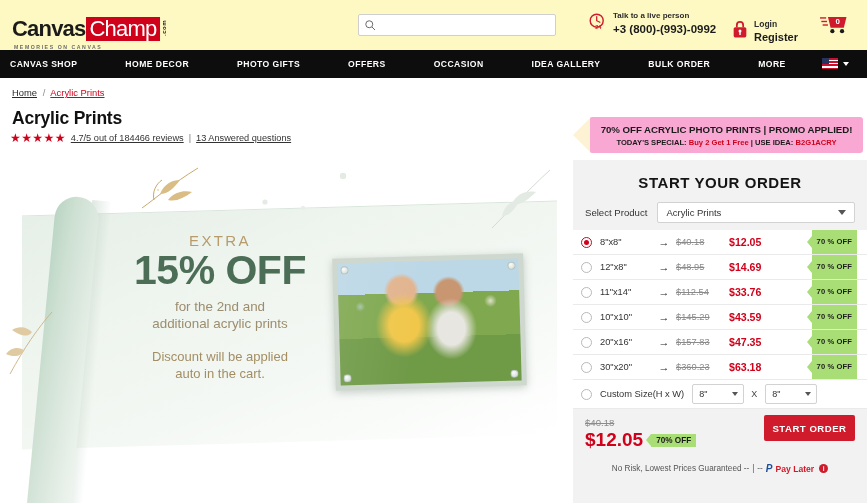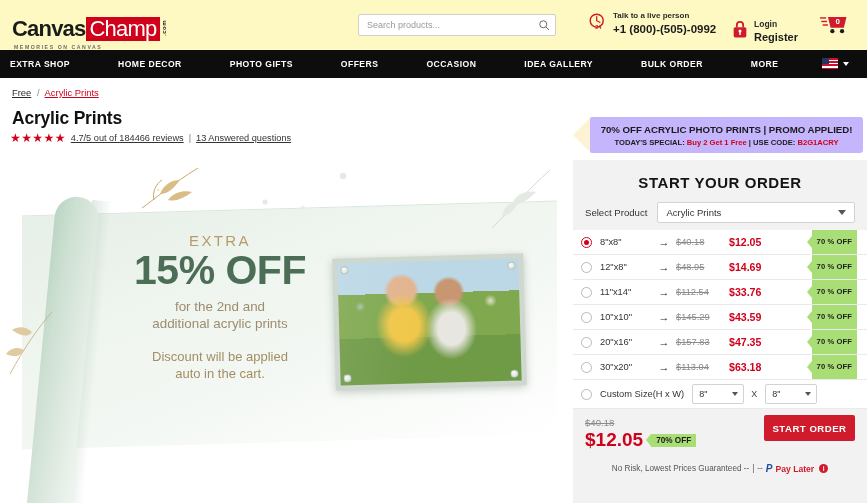--- a/index.html
+++ b/index.html
@@ -171,21 +171,21 @@
     border: 1px solid rgba(150,170,155,0.55);}
 
   .leaf { position: absolute; pointer-events: none; }
 
   
   .promo-tag {
     position: absolute; left: 573px; top: 117px; width: 290px; height: 36px;
   }
   .promo-body {
     position: absolute; left: 17px; top: 0; width: 273px; height: 36px;
-    background: #c4b5fd; border-radius: 2px 3px 3px 2px;
+    background: #f9a8d4; border-radius: 2px 3px 3px 2px;
     display: flex; flex-direction: column; align-items: center; justify-content: center;
   }
   .promo-point {
     position: absolute; left: 0; top: 0; width: 0; height: 0;
     border-top: 18px solid transparent; border-bottom: 18px solid transparent;
     border-right: 18px solid #fdf3d4;
   }
   .promo-hole {
     position: absolute; left: 19px; top: 14px; width: 7px; height: 7px;
     border-radius: 50%; background: #ffffff;
@@ -304,40 +304,39 @@
   <div class="logo-wrap">
     <div class="logo-row">
       <span class="logo-canvas">Canvas</span>
       <span class="logo-champ">Champ</span>
       <span class="logo-com">.com</span>
     </div>
     <div class="logo-tag">MEMORIES ON CANVAS</div>
   </div>
 
   <div class="search-box">
-    <input type="text" placeholder="Search products..." style="">
     <span class="search-ico">
       <svg width="12" height="12" viewBox="0 0 24 24" fill="none" stroke="#6b6b6b" stroke-width="2">
         <circle cx="10.5" cy="10.5" r="7"></circle>
           <line x1="16" y1="16" x2="22" y2="22"></line>
       </svg>
     </span>
   </div>
 
   <div class="hdr-item hdr-phone">
     <span>
       <svg width="19" height="19" viewBox="0 0 24 24" fill="none">
         <circle cx="11" cy="11" r="8.2" stroke="#cf1b2b" stroke-width="1.8"></circle>
         <path d="M11 6 L11 11 L15 13" stroke="#cf1b2b" stroke-width="1.6" stroke-linecap="round"></path>
         <text x="9" y="21" font-size="7" fill="#cf1b2b" font-weight="bold" font-family="Liberation Sans">24</text>
       </svg>
     </span>
     <span class="hdr-lines">
       <span class="hl1">Talk to a live person</span>
-      <span class="hl2">+1 (800)-(505)-0992</span>
+      <span class="hl2">+3 (800)-(993)-0992</span>
     </span>
   </div>
 
   <div class="hdr-item hdr-login">
     <span>
       <svg width="16" height="19" viewBox="0 0 20 24">
         <rect x="2" y="9" width="16" height="13" rx="2" fill="#cf1b2b"></rect>
         <path d="M6 9 V6.5 A4 4 0 0 1 14 6.5 V9" stroke="#cf1b2b" stroke-width="2.2" fill="none"></path>
         <circle cx="10" cy="14" r="1.9" fill="#fff"></circle>
         <rect x="9.1" y="15" width="1.8" height="4" fill="#fff"></rect>
@@ -358,39 +357,39 @@
         <path d="M9 4 L30 4 L27 16 L12 16 Z" fill="#cf1b2b"></path>
         <circle cx="14" cy="20" r="2.4" fill="#1b1b1b"></circle>
         <circle cx="25" cy="20" r="2.4" fill="#1b1b1b"></circle>
         <text x="20" y="12" font-size="9" fill="#fff" font-weight="bold" text-anchor="middle" font-family="Liberation Sans">0</text>
       </svg>
     </span>
   </div>
 </div>
 
 <div class="nav">
-  <div class="nav-item">EXTRA SHOP</div>
+  <div class="nav-item">CANVAS SHOP</div>
   <div class="nav-item" style="margin-left:28px">HOME DECOR</div>
   <div class="nav-item" style="margin-left:28px">PHOTO GIFTS</div>
   <div class="nav-item" style="margin-left:28px">OFFERS</div>
   <div class="nav-item" style="margin-left:28px">OCCASION</div>
   <div class="nav-item" style="margin-left:28px">IDEA GALLERY</div>
   <div class="nav-item" style="margin-left:28px">BULK ORDER</div>
   <div class="nav-item" style="margin-left:28px">MORE</div>
   <div class="nav-flag">
     <span class="flag">
       <span class="stripes"></span>
         <span class="canton"></span>
     </span>
     <span class="caret-wh"></span>
   </div>
 </div>
 
 <div class="crumbs">
-  <a href="#">Free</a>
+  <a href="#">Home</a>
   <span class="sep">/</span>
   <span class="cur">Acrylic Prints</span>
 </div>
 
 <div class="page-title">Acrylic Prints</div>
 
 <div class="rating-row">
   <span class="stars">★★★★★</span>
   <a href="#">4.7/5 out of 184466 reviews</a>
   <span class="pipe">|</span>
@@ -454,21 +453,21 @@
 </div>
 
 <div class="promo-tag">
   <div class="promo-point"></div>
   <div class="promo-hole"></div>
   <div class="promo-body">
     <div class="promo-l1">70% OFF ACRYLIC PHOTO PRINTS | PROMO APPLIED!</div>
     <div class="promo-l2">
       <span>TODAY'S SPECIAL:</span>
       <span class="promo-red">Buy 2 Get 1 Free</span>
-      <span>| USE CODE:</span>
+      <span>| USE IDEA:</span>
       <span class="promo-red">B2G1ACRY</span>
     </div>
   </div>
 </div>
 
 <div class="order-panel">
 
   <div class="order-title">START YOUR ORDER</div>
 
   <div class="select-row">
@@ -538,21 +537,21 @@
       <span class="sz-badge-wrap">
         <span class="badge-arrow"></span>
         <span class="badge">70 % OFF</span>
       </span>
     </div>
 
     <div class="size-row">
       <span class="radio"></span>
       <span class="sz-name">30"x20"</span>
       <span class="sz-arrow">→</span>
-      <span class="sz-old">$113.04</span>
+      <span class="sz-old">$360.23</span>
       <span class="sz-new">$63.18</span>
       <span class="sz-badge-wrap">
         <span class="badge-arrow"></span>
         <span class="badge">70 % OFF</span>
       </span>
     </div>
 
     <div class="custom-row">
       <span class="radio"></span>
       <span class="custom-label">Custom Size(H x W)</span>

